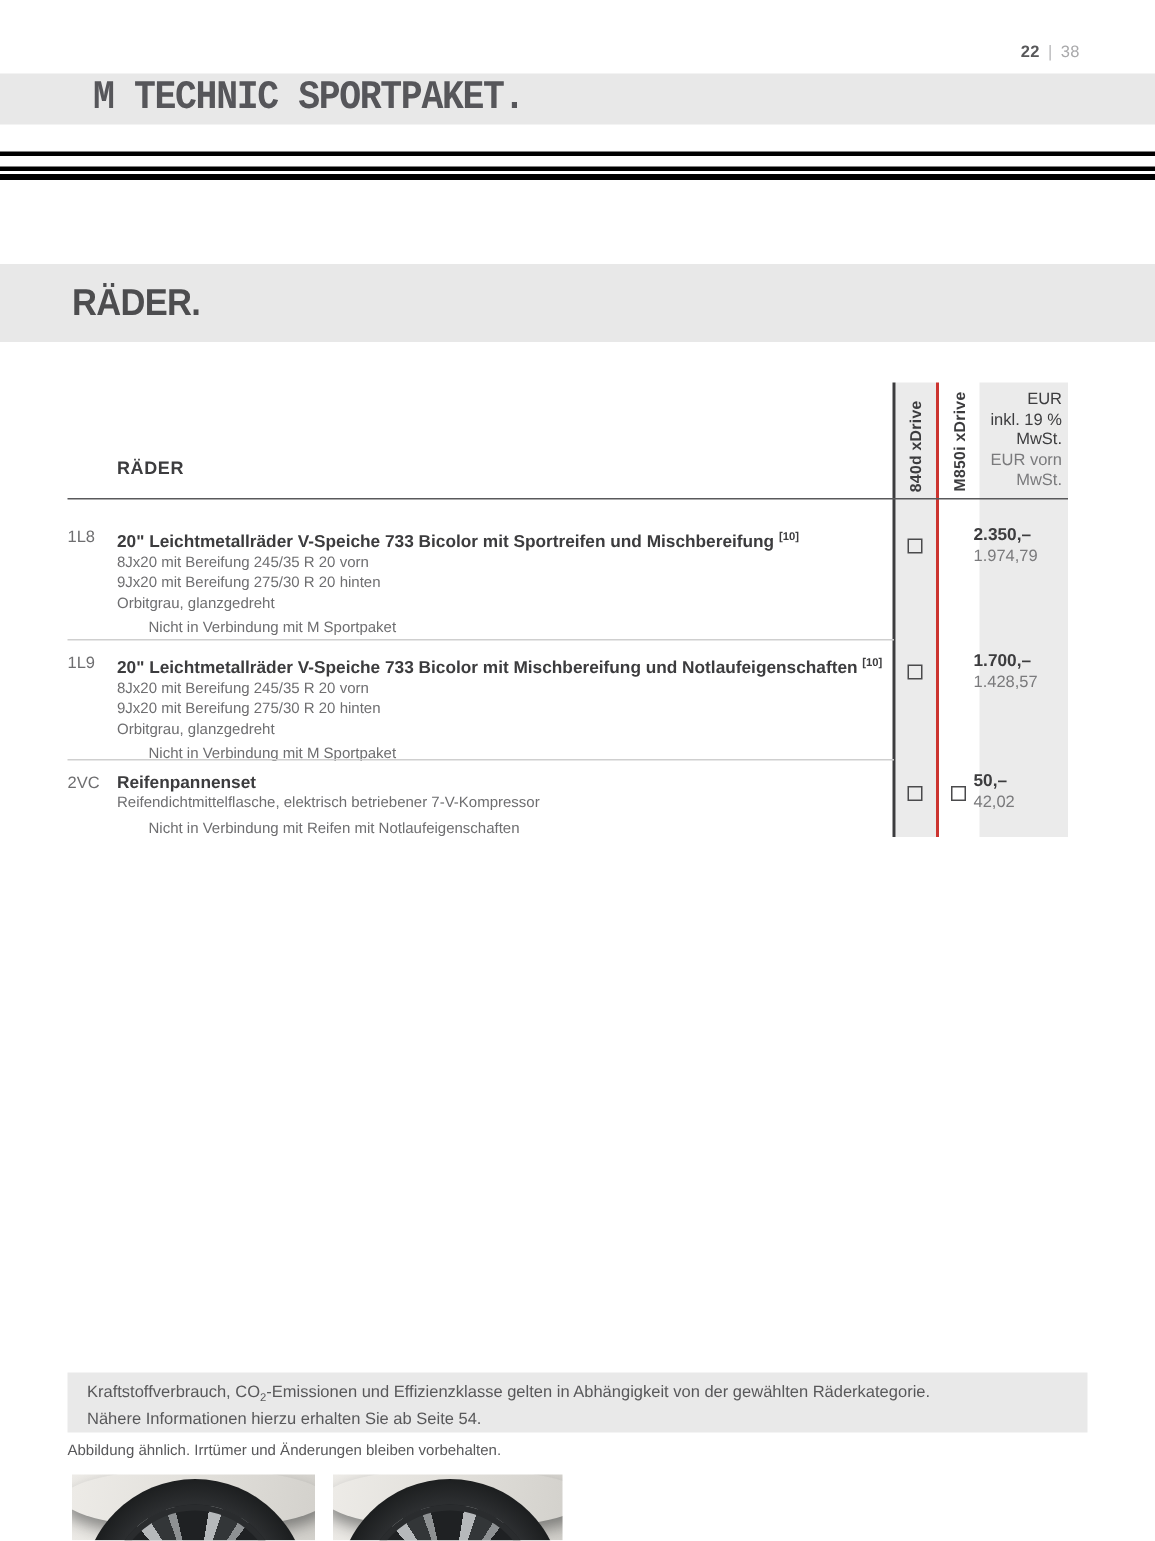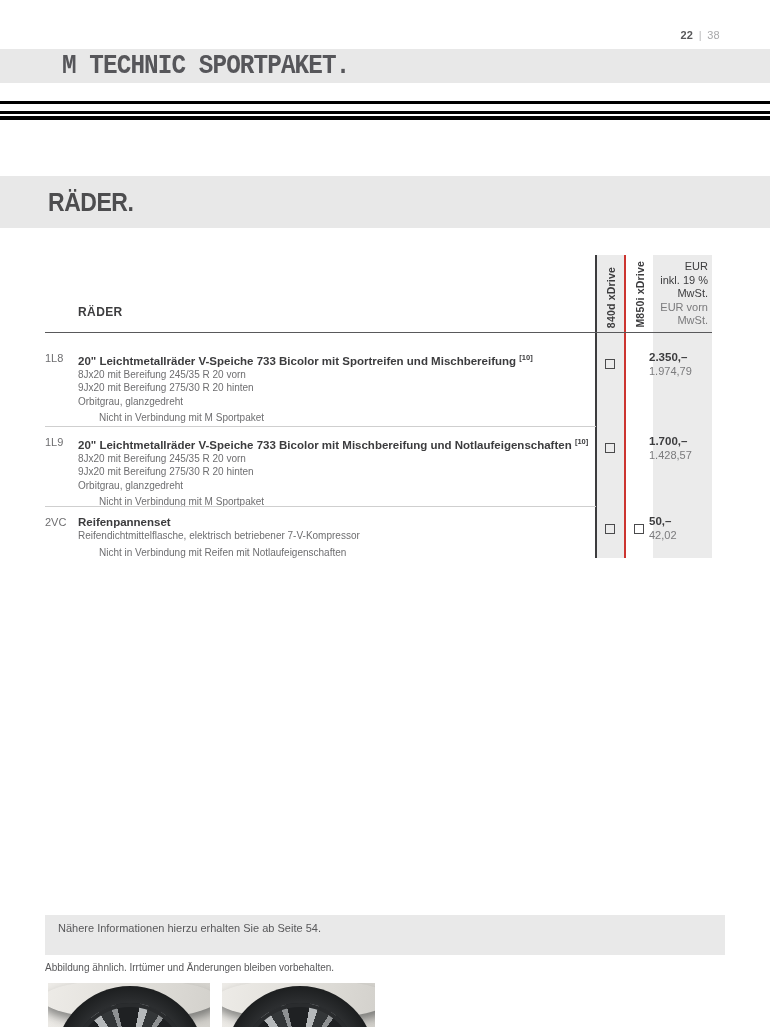--- a/index.html
+++ b/index.html
@@ -180,20 +180,21 @@
     </div>
   </div>
   <span class="checkbox cb-c1 cb-r3"></span>
   <span class="checkbox cb-c2 cb-r3"></span>
   <div class="price price-r3">
     <div class="gross">50,–</div>
     <div class="net">42,02</div>
   </div>
 
   <div class="notebox">
+    <div class="nl"><span>Kraftstoffverbrauch, CO</span><sub>2</sub><span>-Emissionen und Effizienzklasse gelten in Abhängigkeit von der gewählten Räderkategorie.</span></div>
     <div class="nl">Nähere Informationen hierzu erhalten Sie ab Seite 54.</div>
   </div>
 
   <div class="disclaimer">Abbildung ähnlich. Irrtümer und Änderungen bleiben vorbehalten.</div>
 
   <div class="wheel wheel-1">
     <div class="arch"></div>
     <div class="tire"></div>
     <div class="rim"></div>
   </div>

